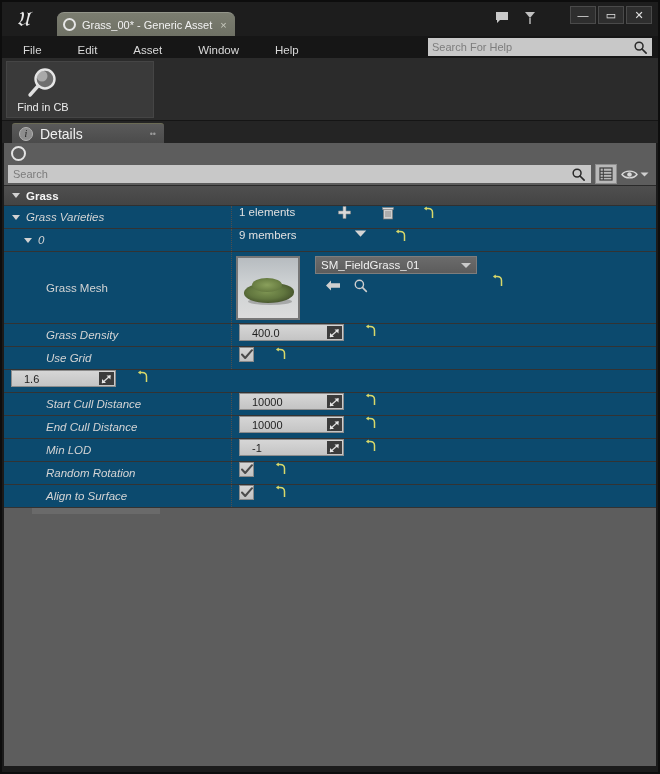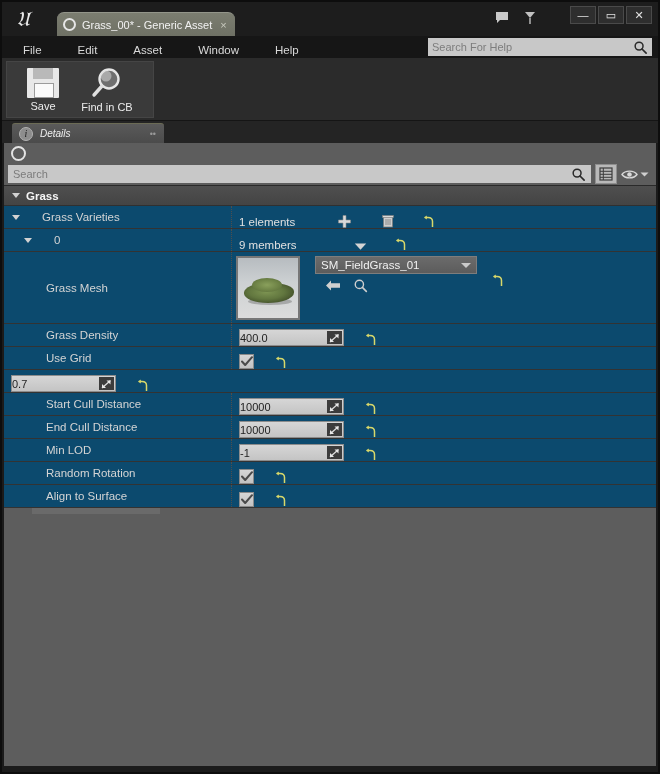--- a/index.html
+++ b/index.html
@@ -149,21 +149,21 @@
     padding-left: 7px;
   }
   .info-icon {
     width: 14px; height: 14px; border-radius: 50%;
     background: #8d8d8d; border: 1px solid #b3b3b3;
     color: #1c1c1c; font-size: 10px; font-style: italic;
     font-family: "Liberation Serif", serif;
     display: flex; align-items: center; justify-content: center;
     line-height: 1;
   }
-  .details-tab .label { font-size: 10px; color: #f0f0f0; font-style: italic; }
+  .details-tab .label { font-size: 14px; color: #f0f0f0; }
   .tab-dots { margin-left: auto; margin-right: 8px; color: #9a9a9a; font-size: 9px;}
 
   
   .panel {
     flex: 1; background: #5d5d5d;
     display: flex; flex-direction: column;
     border-left: 2px solid #1b1b1b;
     border-right: 2px solid #1b1b1b;
     overflow: hidden;
   }
@@ -222,45 +222,46 @@
     border-top: 5px solid #d2d2d2;
     border-bottom: none;
   }
   .prow {
     display: flex; align-items: center;
     height: 23px;
     border-bottom: 1px solid #333333;
   }
   .prow .namecell {
     width: 228px; display: flex; align-items: center;
-    gap: 22px; padding-left: 8px;
+    gap: 6px; padding-left: 8px;
     height: 100%;
     border-right: 1px dotted #4e4e4e;
+    font-style: italic;
   }
   .prow .namecell .label {
     font-size: 11.5px; color: #d4d4d4;
   }
   .prow .valcell {
-    flex: 1; display: flex; align-items: flex-end;
+    flex: 1; display: flex; align-items: flex-start;
     gap: 21px; padding-left: 7px; height: 100%;
   }
   .prow .valcell .vlabel { font-size: 11.5px; color: #e0e0e0; }
   .indent1 { padding-left: 8px !important; }
   .indent2 { padding-left: 20px !important; }
   .indent3 { padding-left: 42px !important; }
 
   .icon-btn { display:flex; align-items:center; justify-content:center; }
 
   
   .spinner {
     width: 105px; height: 17px;
     background: linear-gradient(180deg,#d6d6d6,#c4c4c4);
     border: 1px solid #8c8c8c;
     display: flex; align-items: center;
-    padding-left: 0; position: relative;
+    padding-left: 12px; position: relative;
   }
   .spinner .v { font-size: 11px; color: #1e1e1e; }
   .spin-handle {
     position: absolute; right: 1px; top: 1px;
     width: 15px; height: 13px;
     background: #3c3c3c;
   }
   .checkbox {
     width: 15px; height: 15px;
     background: linear-gradient(180deg,#d6d6d6,#c2c2c2);
@@ -376,24 +377,20 @@
       <span>Search For Help</span>
       <svg width="15" height="15" viewBox="0 0 16 16">
         <circle cx="6.5" cy="6.5" r="4.2" fill="none" stroke="#2a2a2a" stroke-width="1.6"></circle>
         <path d="M9.6 9.6L14 14" stroke="#2a2a2a" stroke-width="1.8" stroke-linecap="round"></path>
       </svg>
     </div>
   </div>
 
   <div class="toolbar">
     <div class="toolbar-inner">
-      <div class="tool-btn">
-        <div class="save-icon"></div>
-        <div class="label">Save</div>
-      </div>
       <div class="tool-btn">
         <span class="find-icon">
           <svg width="34" height="32" viewBox="0 0 34 32">
             <circle cx="19" cy="12" r="9.5" fill="#6f6f6f" stroke="#e6e6e6" stroke-width="2.4"></circle>
             <circle cx="16" cy="9" r="5.5" fill="#d8d8d8" opacity="0.55"></circle>
             <path d="M12 19L4 28" stroke="#e0e0e0" stroke-width="3.4" stroke-linecap="round"></path>
           </svg>
         </span>
         <div class="label">Find in CB</div>
       </div>
@@ -571,21 +568,21 @@
                 <svg width="11" height="13" viewBox="0 0 11 13">
                   <path d="M9.5 12V6.5C9.5 4 7.5 2.5 5 2.5H1.8" fill="none" stroke="#d8d86a" stroke-width="1.5"></path>
                   <path d="M3.8 0.5L1 2.5l2.8 2z" fill="#d8d86a"></path>
                 </svg>
               </span>
             </div>
           </div>
           <div class="prow">
             <div class="valcell">
               <div class="spinner">
-                <span class="v">0.7</span>
+                <span class="v">1.6</span>
                 <span class="spin-handle"><svg width="15" height="13" viewBox="0 0 15 13">
                     <path d="M3 10L11.5 2.5" stroke="#e0e0e0" stroke-width="1.3"></path>
                     <path d="M11.5 2.5h-4l4 4z" fill="#e8e8e8"></path>
                     <path d="M3 10h4l-4-4z" fill="#e8e8e8"></path>
                   </svg></span>
               </div>
               <span class="icon-btn">
                 <svg width="11" height="13" viewBox="0 0 11 13">
                   <path d="M9.5 12V6.5C9.5 4 7.5 2.5 5 2.5H1.8" fill="none" stroke="#d8d86a" stroke-width="1.5"></path>
                   <path d="M3.8 0.5L1 2.5l2.8 2z" fill="#d8d86a"></path>

